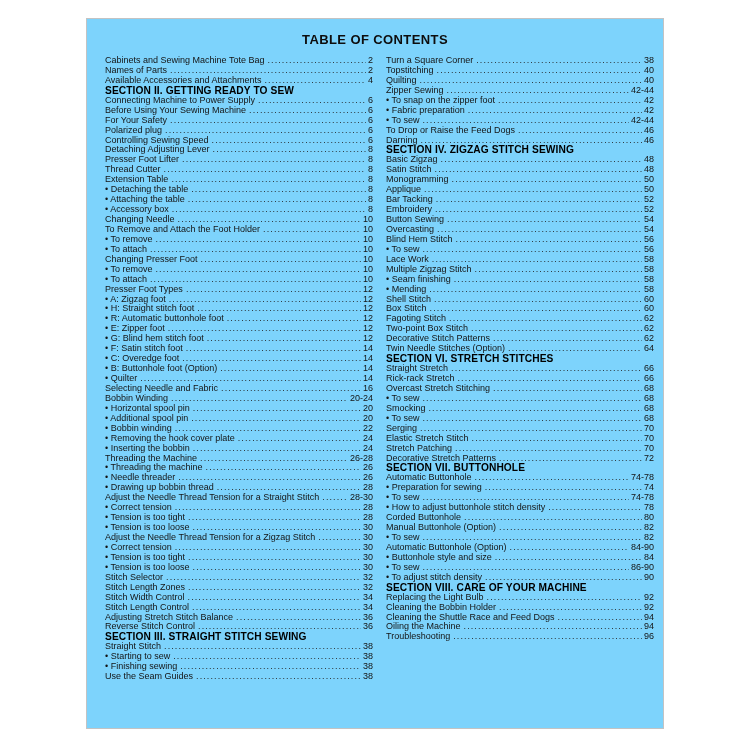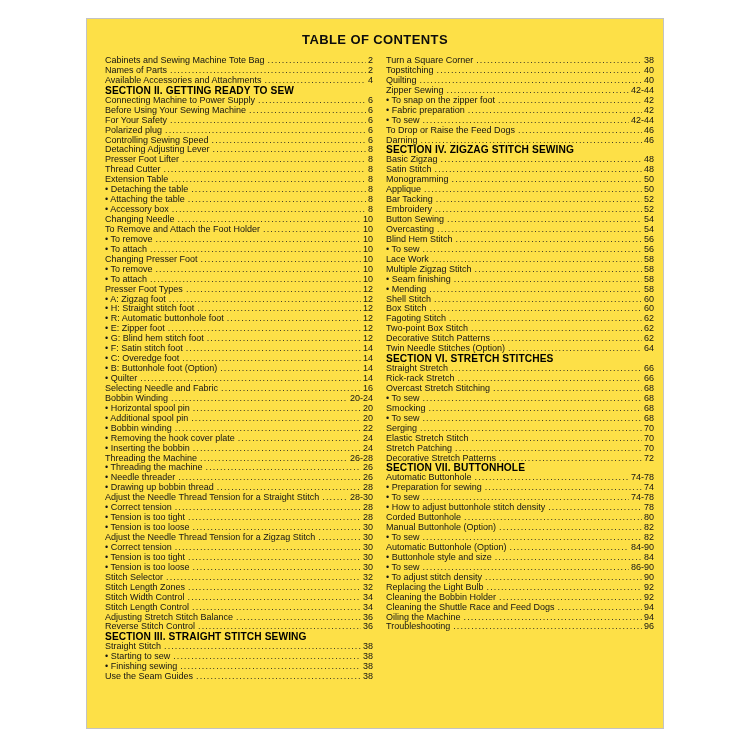--- a/index.html
+++ b/index.html
@@ -11,21 +11,21 @@
     font-family: "Liberation Sans", sans-serif;
     -webkit-font-smoothing: antialiased;
   }
   .sheet {
     position: absolute;
     left: 86px;
     top: 18px;
     width: 578px;
     height: 711px;
     border: 1px solid #c3c3c3;
-    background: #fde047;
+    background: #7dd3fc;
     box-sizing: border-box;
     overflow: hidden;
   }
   .doc-title {
     text-align: center;
     margin-top: 13px;
     font-size: 13px;
     font-weight: bold;
     color: #0d0d0d;
     letter-spacing: 0.4px;
@@ -651,20 +651,23 @@
         <div class="row">
           <span class="label">• To sew</span>
           <span class="dots"></span>
           <span class="pagenum">86-90</span>
         </div>
         <div class="row">
           <span class="label">• To adjust stitch density</span>
           <span class="dots"></span>
           <span class="pagenum">90</span>
         </div>
+        <div class="row heading">
+          <span class="label">SECTION VIII. CARE OF YOUR MACHINE</span>
+        </div>
         <div class="row">
           <span class="label">Replacing the Light Bulb</span>
           <span class="dots"></span>
           <span class="pagenum">92</span>
         </div>
         <div class="row">
           <span class="label">Cleaning the Bobbin Holder</span>
           <span class="dots"></span>
           <span class="pagenum">92</span>
         </div>

